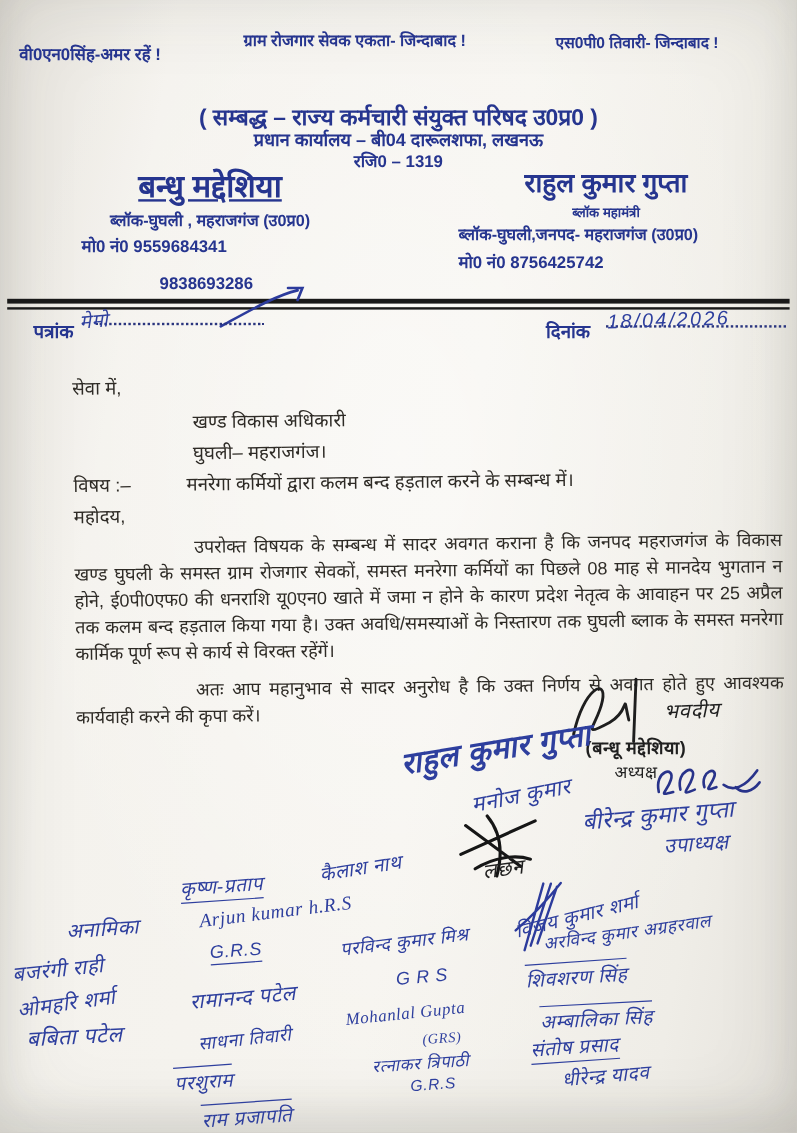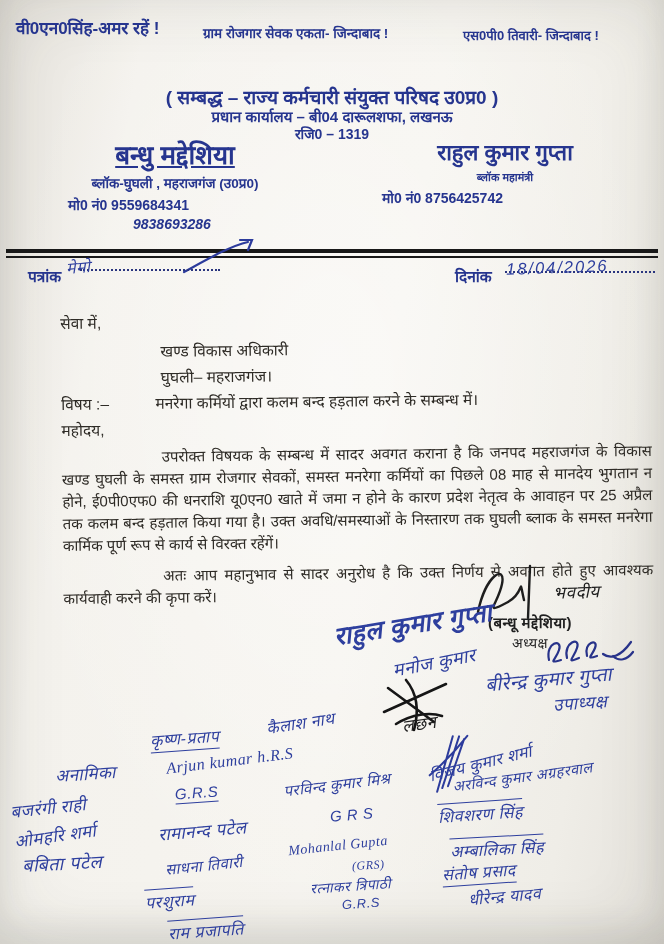--- a/index.html
+++ b/index.html
@@ -25,38 +25,39 @@
   .bodyblock{position:absolute;color:#2e2b26;transform:rotate(-0.7deg);transform-origin:left top;}
   .para{width:590px;text-align:justify;font-size:15px;line-height:22px;margin:0;}
   .indent{text-indent:100px;}
   svg{overflow:visible;}
 </style>
 </head>
 <body>
 
 <div class="page">
 
-  <div class="abs blue bold" style="left:16px;top:16px;font-size:17px;">वी0एन0सिंह-अमर रहें !</div>
+  <div class="abs blue bold" style="left:16px;top:35px;font-size:14px;">वी0एन0सिंह-अमर रहें !</div>
   <div class="abs blue bold" style="left:203px;top:24px;font-size:13.5px;">ग्राम रोजगार सेवक एकता- जिन्दाबाद !</div>
   <div class="abs blue bold" style="left:463px;top:26px;font-size:13px;">एस0पी0 तिवारी- जिन्दाबाद !</div>
 
   <div class="abs blue bold center" style="top:84px;font-size:19px;">( सम्बद्ध – राज्य कर्मचारी संयुक्त परिषद उ0प्र0 )</div>
   <div class="abs blue bold center" style="top:106px;font-size:15px;">प्रधान कार्यालय – बी04 दारूलशफा, लखनऊ</div>
   <div class="abs blue bold center" style="top:124px;font-size:14px;">रजि0 – 1319</div>
 
   <div class="abs blue" style="left:50px;top:136px;width:250px;text-align:center;">
     <div class="bold" style="font-size:26px;text-decoration:underline;">बन्धु  मद्देशिया</div>
     <div class="bold" style="font-size:13.5px;margin-top:2px;">ब्लॉक-घुघली , महराजगंज (उ0प्र0)</div>
     <div class="bold" style="font-size:14px;margin-top:3px;text-align:left;padding-left:18px;">मो0 नं0   9559684341</div>
-    <div class="bold" style="font-size:14px;margin-top:2px;text-align:left;padding-left:83px;font-style:italic;">9838693286</div>
+    <div class="bold" style="font-size:14px;margin-top:14px;text-align:left;padding-left:83px;">9838693286</div>
   </div>
 
   <div class="abs blue" style="left:370px;top:136px;width:270px;text-align:center;">
     <div class="bold" style="font-size:22px;">राहुल कुमार गुप्ता</div>
     <div class="bold" style="font-size:11px;margin-top:3px;">ब्लॉक महामंत्री</div>
+    <div class="bold" style="font-size:13.5px;margin-top:2px;text-align:left;padding-left:12px;">ब्लॉक-घुघली,जनपद- महराजगंज (उ0प्र0)</div>
     <div class="bold" style="font-size:14px;margin-top:4px;text-align:left;padding-left:12px;">मो0 नं0   8756425742</div>
   </div>
 
   <div class="rule" style="top:249px;height:3.5px;"></div>
   <div class="rule" style="top:256px;height:1.8px;"></div>
 
   <svg class="abs" style="left:178px;top:236px;" width="95" height="40">
     <path d="M6,36 C28,24 52,10 70,6 M62,4 L74,4 L70,14" fill="none" stroke="#2c3b9c" stroke-width="2.2" stroke-linecap="round"></path>
   </svg>
 

